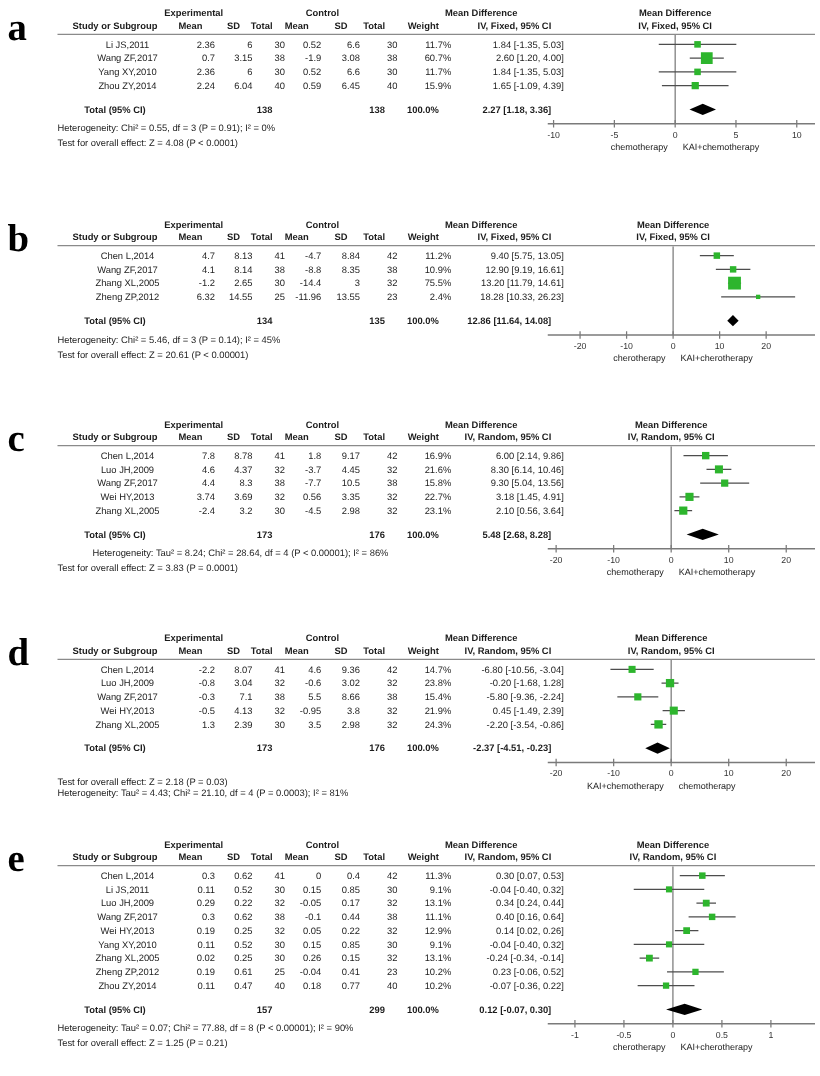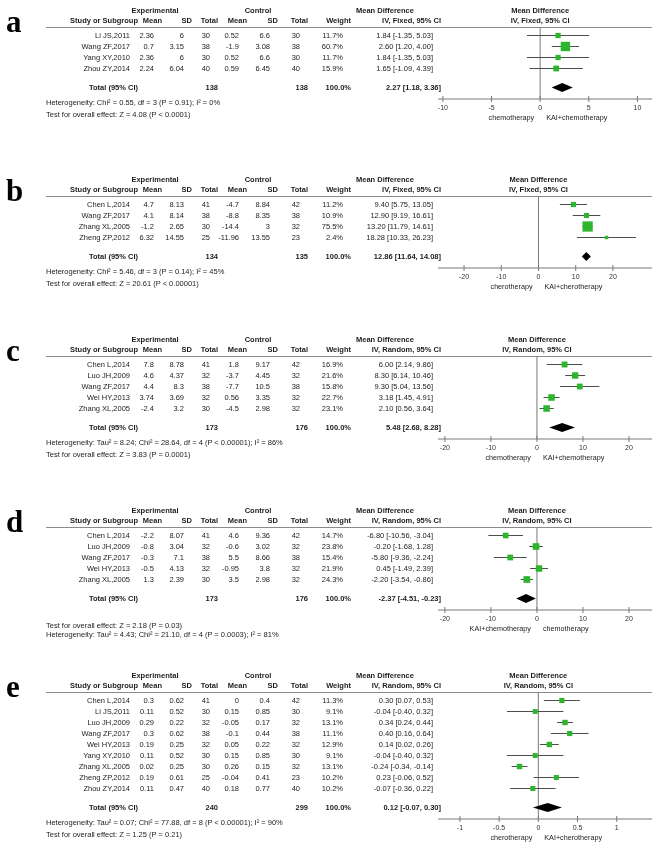--- a/index.html
+++ b/index.html
@@ -8,26 +8,26 @@
     font-family:"Liberation Sans", sans-serif;color:#1c1c1c;overflow:hidden;
   }
   .panel{position:absolute;left:0;width:656px;font-size:7.5px;}
   .letter{position:absolute;left:6px;top:0;font-family:"Liberation Serif", serif;font-weight:700;font-size:31px;line-height:31px;color:#000;}
   .b{font-weight:bold;}
   .gh{position:absolute;top:0;transform:translateX(-50%);white-space:nowrap;}
   .ph1{top:0;}
   .ph2{top:10px;}
   .hrow2{position:absolute;top:10px;left:46px;display:flex;}
   .hline{position:absolute;top:21px;left:46px;right:4px;border-top:1px solid #8a8a8a;height:0;}
-  .tbody{position:absolute;left:38px;top:24px;}
+  .tbody{position:absolute;left:56px;top:24px;}
   .trow{display:flex;height:11px;line-height:11px;white-space:nowrap;}
   .total{position:absolute;left:46px;}
   .fnote{position:absolute;left:46px;white-space:nowrap;}
   .plot{position:absolute;left:438px;top:22px;}
-  .cS{width:92px;text-align:right;}
+  .cS{width:92px;text-align:center;}
   .cA{width:24px;text-align:right;}
   .cB{width:30px;text-align:right;}
   .cC{width:26px;text-align:right;}
   .cD{width:29px;text-align:right;}
   .cE{width:31px;text-align:right;}
   .cF{width:30px;text-align:right;}
   .cW{width:43px;text-align:right;}
   .cCI{width:90px;text-align:right;}
   .trow span{overflow:visible;}
 </style>
@@ -326,21 +326,21 @@
         <span class="cS">Total (95% CI)</span>
         <span class="cA"></span>
         <span class="cB"></span>
         <span class="cC">173</span>
         <span class="cD"></span>
         <span class="cE"></span>
         <span class="cF">176</span>
         <span class="cW">100.0%</span>
         <span class="cCI">5.48 [2.68, 8.28]</span>
       </div>
-    <div class="fnote" style="top: 103px;">Heterogeneity: Tau² = 8.24; Chi² = 28.64, df = 4 (P &lt; 0.00001); I² = 86%</div>
+    <div class="fnote" style="top: 103px; margin-left: 28px;">Heterogeneity: Tau² = 8.24; Chi² = 28.64, df = 4 (P &lt; 0.00001); I² = 86%</div>
     <div class="fnote" style="top: 115px;">Test for overall effect: Z = 3.83 (P = 0.0001)</div>
     <svg class="plot" width="214" height="108" viewBox="0 0 214 108">
         <line x1="98.94623655913978" y1="0" x2="98.94623655913978" y2="82" stroke="#7a7a7a" stroke-width="1"></line>
         <line x1="0" y1="82" x2="214" y2="82" stroke="#7a7a7a" stroke-width="1.2"></line>
         <line x1="6.903225806451613" y1="79" x2="6.903225806451613" y2="85" stroke="#7a7a7a" stroke-width="1"></line>
         <text x="6.903225806451613" y="93" text-anchor="middle" font-size="7" fill="#333" font-family="Liberation Sans, sans-serif">-20</text>
         <line x1="52.924731182795696" y1="79" x2="52.924731182795696" y2="85" stroke="#7a7a7a" stroke-width="1"></line>
         <text x="52.924731182795696" y="93" text-anchor="middle" font-size="7" fill="#333" font-family="Liberation Sans, sans-serif">-10</text>
         <line x1="98.94623655913978" y1="79" x2="98.94623655913978" y2="85" stroke="#7a7a7a" stroke-width="1"></line>
         <text x="98.94623655913978" y="93" text-anchor="middle" font-size="7" fill="#333" font-family="Liberation Sans, sans-serif">0</text>
@@ -599,21 +599,21 @@
           <span class="cE">0.77</span>
           <span class="cF">40</span>
           <span class="cW">10.2%</span>
           <span class="cCI">-0.07 [-0.36, 0.22]</span>
         </div>
       </div>
     <div class="trow total b" style="top: 131px;">
         <span class="cS">Total (95% CI)</span>
         <span class="cA"></span>
         <span class="cB"></span>
-        <span class="cC">240</span>
+        <span class="cC">157</span>
         <span class="cD"></span>
         <span class="cE"></span>
         <span class="cF">299</span>
         <span class="cW">100.0%</span>
         <span class="cCI">0.12 [-0.07, 0.30]</span>
       </div>
     <div class="fnote" style="top: 147px;">Heterogeneity: Tau² = 0.07; Chi² = 77.88, df = 8 (P &lt; 0.00001); I² = 90%</div>
     <div class="fnote" style="top: 159px;">Test for overall effect: Z = 1.25 (P = 0.21)</div>
     <svg class="plot" width="214" height="152" viewBox="0 0 214 152">
         <line x1="100.33699633699634" y1="0" x2="100.33699633699634" y2="126" stroke="#7a7a7a" stroke-width="1"></line>

